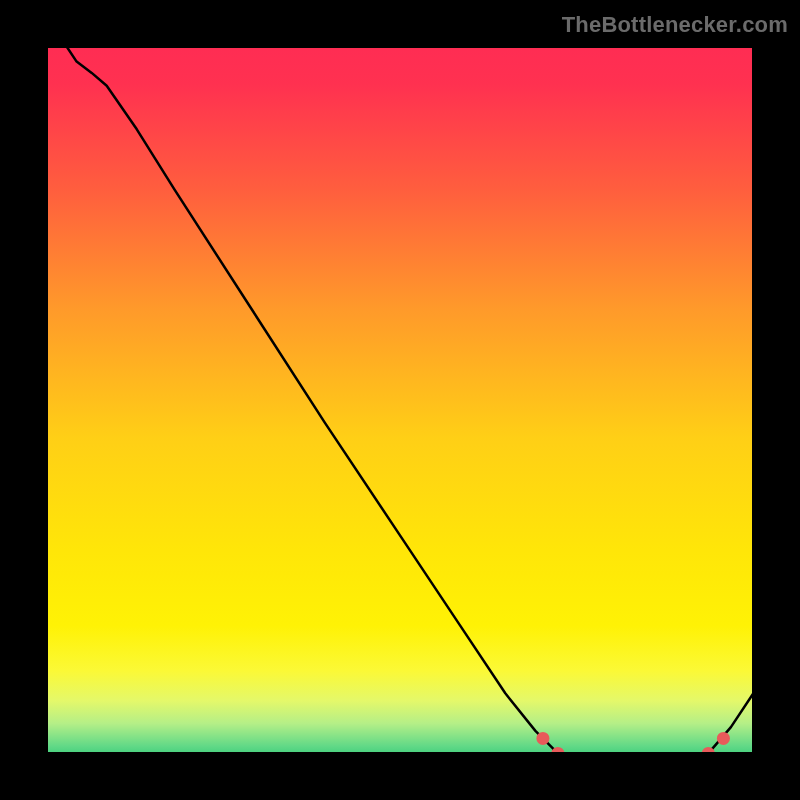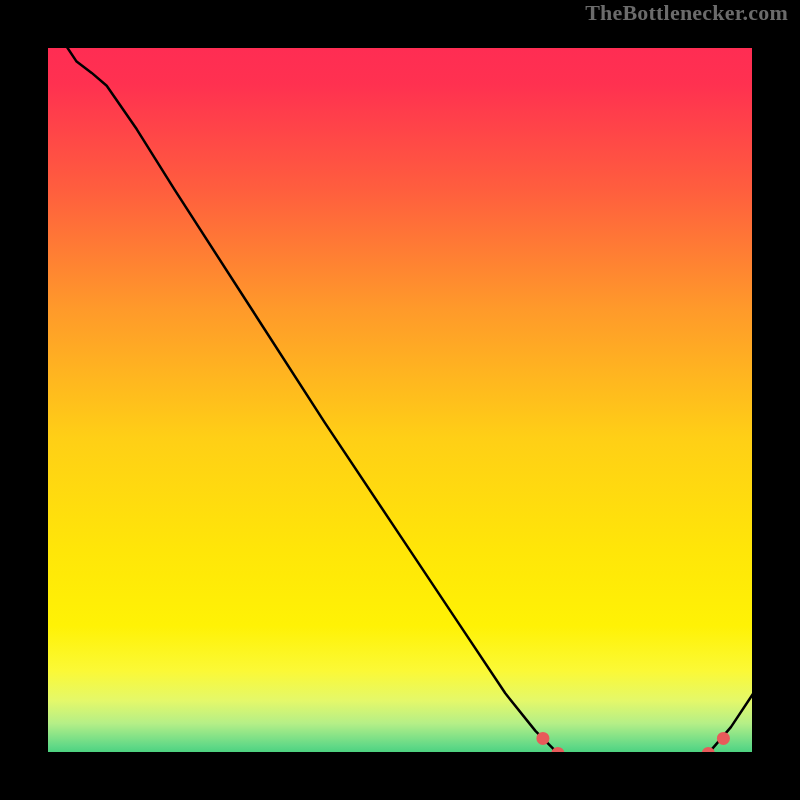--- a/index.html
+++ b/index.html
@@ -11,23 +11,23 @@
     overflow: hidden;
   }
   .frame {
     position: relative;
     width: 800px;
     height: 800px;
     background: #000;
   }
   .watermark {
     position: absolute;
-    top: 0;
+    top: 12px;
     right: 12px;
-    font-family: Liberation Serif, serif;
+    font-family: Liberation Sans, sans-serif;
     font-size: 22px;
     font-weight: 600;
     color: #6b6b6b;
     letter-spacing: 0.2px;
   }
   svg {
     display: block;
   }
 </style>
 </head>

